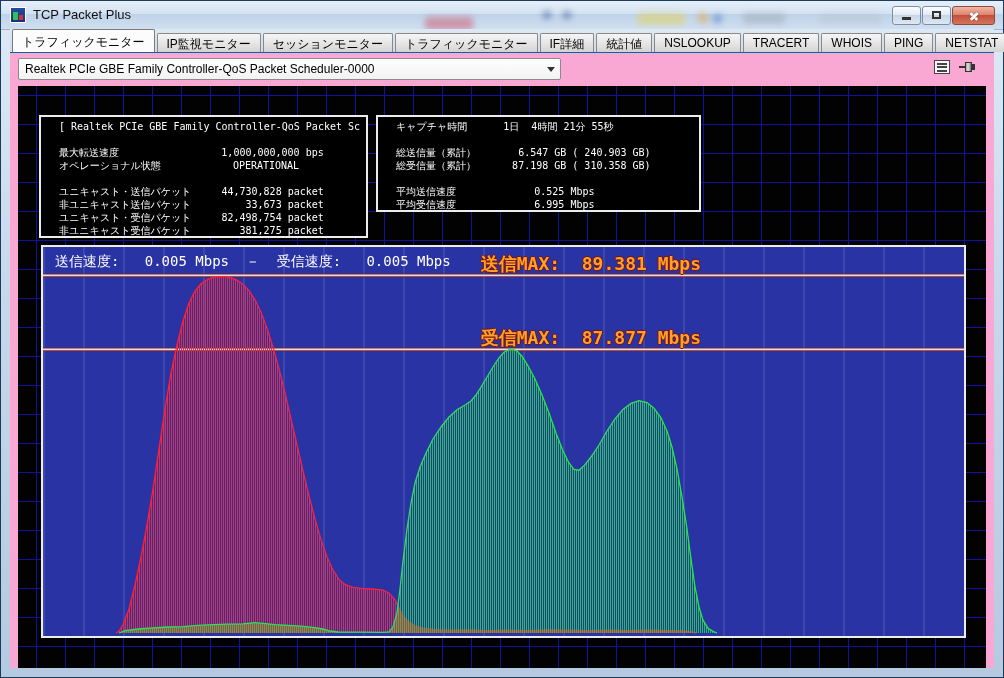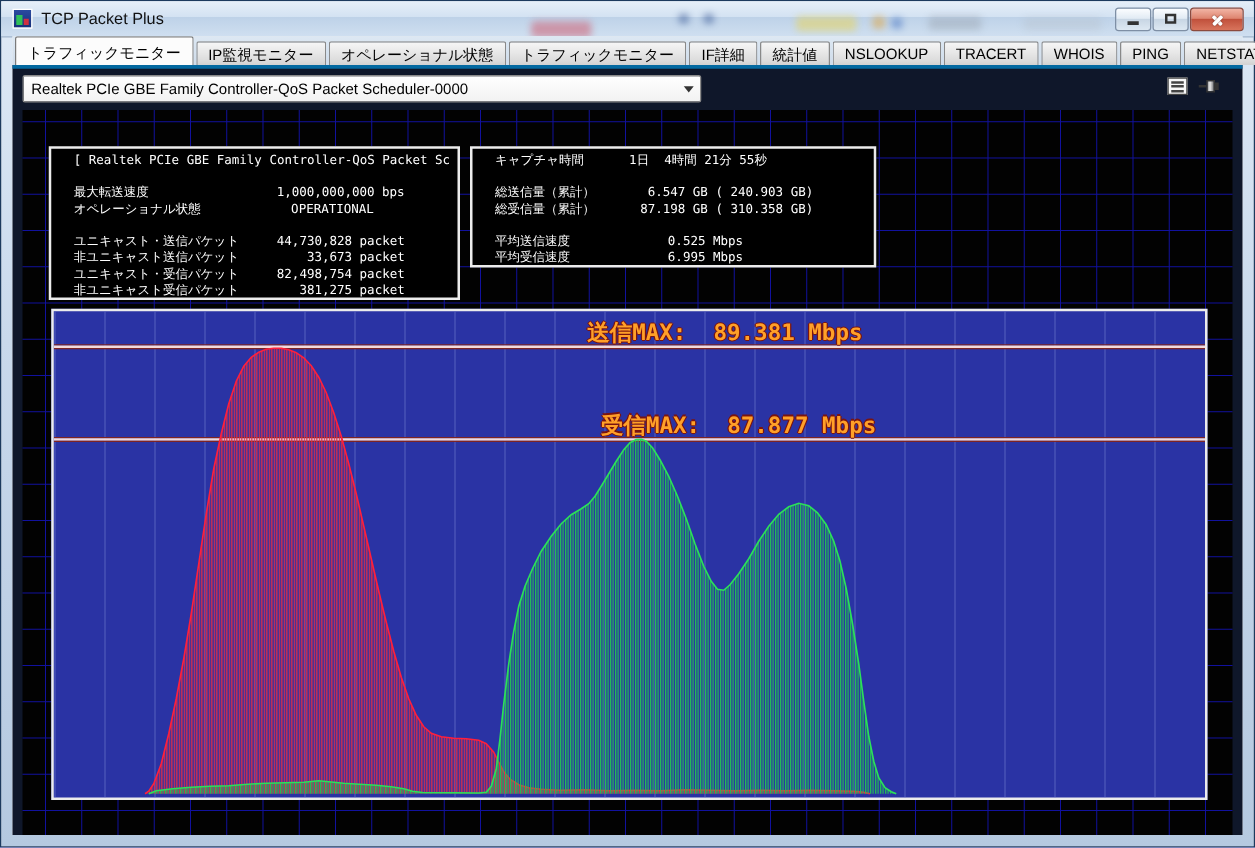--- a/index.html
+++ b/index.html
@@ -33,21 +33,21 @@
   
   #content{position:absolute;top:28px;left:9px;right:9px;bottom:9px;background:#f2f2f2;}
   #tabstrip{position:absolute;top:0;left:0;right:0;height:23px;display:flex;align-items:flex-end;
     padding-left:2px;background:linear-gradient(180deg,#dde8f3,#cfdcea);}
   .tab{border:1px solid #898989;border-bottom:none;border-radius:2px 2px 0 0;
     background:linear-gradient(180deg,#f6f6f6,#dcdcdc 80%,#d2d2d2);
     font-size:12px;color:#000;padding:2px 9px 2px 9px;height:19px;box-sizing:border-box;
     margin-right:2px;white-space:nowrap;}
   .tab.active{background:#fcfcfc;height:23px;padding-top:4px;position:relative;z-index:2;
     border-color:#7a7a7a;}
-  #tabpage{position:absolute;top:23px;left:0;right:0;bottom:0;background:#0f172a;border-top:3px solid #0369a1;}
+  #tabpage{position:absolute;top:23px;left:0;right:0;bottom:0;background:#f9a8d4;border-top:1px solid #0369a1;}
   #comborow{position:absolute;top:0;left:0;right:0;height:33px;}
   #adapter-select{position:absolute;left:8px;top:5px;width:543px;height:22px;box-sizing:border-box;
     border:1px solid #8a8a8a;border-radius:2px;background:linear-gradient(180deg,#ffffff,#f2f2f2);
     font-size:12px;color:#000;line-height:20px;padding-left:6px;}
   #combo-arrow{position:absolute;right:5px;top:8px;width:0;height:0;
     border-left:4px solid transparent;border-right:4px solid transparent;border-top:5px solid #333;}
   #rowicons{position:absolute;right:18px;top:7px;display:flex;gap:9px;align-items:center;}
   #list-icon{width:16px;height:14px;border:1px solid #444;box-sizing:border-box;background:#f8f8f8;
     display:flex;flex-direction:column;justify-content:space-evenly;padding:0 2px;}
   #list-icon i{display:block;height:2px;background:#444;}
@@ -67,21 +67,21 @@
   #info-right{left:358px;top:19px;width:325px;height:97px;}
   
   #graphbox{position:absolute;left:23px;top:159px;width:925px;height:393px;box-sizing:border-box;
     border:2px solid #ececec;background:#2a33a4;overflow:hidden;}
   #chart-svg{position:absolute;left:0;top:0;}
   #graph-header{position:absolute;left:12px;top:6px;color:#ffffff;
     font-family:"DejaVu Sans Mono","Liberation Mono",monospace;font-size:14px;white-space:pre;}
   .maxlabel{position:absolute;color:#ffa028;font-family:"DejaVu Sans Mono","Liberation Mono",monospace;
     font-size:18px;font-weight:bold;white-space:pre;
     text-shadow:1px 0 #7a1410,-1px 0 #7a1410,0 1px #7a1410,0 -1px #7a1410;}
-  #send-max-label{right:274px;top:5px;}
+  #send-max-label{right:263px;top:5px;}
   #recv-max-label{right:263px;top:79px;}
 </style>
 </head>
 <body>
 
 <div id="window">
 
   <div id="titlebar">
     <div class="blob" style="left:424px;top:16px;width:48px;height:13px;background:#cf5f72;opacity:.55;"></div>
     <div class="blob" style="left:542px;top:10px;width:8px;height:8px;background:#2a4a8a;opacity:.5;"></div>
@@ -104,21 +104,21 @@
           <span class="glyph-x1"></span>
           <span class="glyph-x2"></span>
         </div>
     </div>
   </div>
 
   <div id="content">
     <div id="tabstrip">
         <div class="tab active">トラフィックモニター</div>
         <div class="tab">IP監視モニター</div>
-        <div class="tab">オペレーショナル状態</div>
+        <div class="tab">セッションモニター</div>
         <div class="tab">トラフィックモニター</div>
         <div class="tab">IF詳細</div>
         <div class="tab">統計値</div>
         <div class="tab">NSLOOKUP</div>
         <div class="tab">TRACERT</div>
         <div class="tab">WHOIS</div>
         <div class="tab">PING</div>
         <div class="tab">NETSTAT</div>
       </div>
 
@@ -199,20 +199,21 @@
               <line x1="0" y1="28.476" x2="921" y2="28.476" stroke="#f2dada" stroke-width="2"></line>
               <line x1="0" y1="29.976" x2="921" y2="29.976" stroke="#7d2424" stroke-width="1"></line>
               <line x1="0" y1="101.03199999999998" x2="921" y2="101.03199999999998" stroke="#7d2424" stroke-width="1"></line>
               <line x1="0" y1="102.53199999999998" x2="921" y2="102.53199999999998" stroke="#f2dada" stroke-width="2"></line>
               <line x1="0" y1="104.03199999999998" x2="921" y2="104.03199999999998" stroke="#7d2424" stroke-width="1"></line>
               <path d="M73.0,386.0 L76.0,384.0 L80.0,378.0 L86.0,362.0 L92.0,338.0 L98.0,310.0 L104.0,278.0 L110.0,242.0 L116.0,202.0 L122.0,162.0 L128.0,126.0 L134.0,98.0 L140.0,74.0 L146.0,56.0 L152.0,44.0 L158.0,36.8 L164.0,32.8 L170.0,30.4 L176.0,29.6 L182.0,29.6 L188.0,30.8 L194.0,33.2 L200.0,37.2 L206.0,43.6 L212.0,52.8 L218.0,65.2 L224.0,81.2 L230.0,100.0 L236.0,122.0 L242.0,146.0 L248.0,172.0 L254.0,198.0 L260.0,224.0 L266.0,248.8 L272.0,272.0 L278.0,292.8 L284.0,310.0 L290.0,323.2 L296.0,332.4 L302.0,337.6 L310.0,340.4 L320.0,341.6 L330.0,342.0 L340.0,343.2 L346.0,346.0 L352.0,352.8 L356.0,360.8 L360.0,368.4 L365.0,374.4 L372.0,378.8 L380.0,381.2 L390.0,382.4 L405.0,383.2 L425.0,382.8 L445.0,383.6 L465.0,383.2 L485.0,383.6 L505.0,382.8 L525.0,383.2 L545.0,383.6 L565.0,383.2 L585.0,383.6 L605.0,383.2 L625.0,383.6 L640.0,384.0 L648.0,384.8 L653.0,386.0 L653,386 L73,386 Z" fill="url(#stripe0)" stroke="none"></path>
               <path d="M73.0,386.0 L76.0,384.0 L80.0,378.0 L86.0,362.0 L92.0,338.0 L98.0,310.0 L104.0,278.0 L110.0,242.0 L116.0,202.0 L122.0,162.0 L128.0,126.0 L134.0,98.0 L140.0,74.0 L146.0,56.0 L152.0,44.0 L158.0,36.8 L164.0,32.8 L170.0,30.4 L176.0,29.6 L182.0,29.6 L188.0,30.8 L194.0,33.2 L200.0,37.2 L206.0,43.6 L212.0,52.8 L218.0,65.2 L224.0,81.2 L230.0,100.0 L236.0,122.0 L242.0,146.0 L248.0,172.0 L254.0,198.0 L260.0,224.0 L266.0,248.8 L272.0,272.0 L278.0,292.8 L284.0,310.0 L290.0,323.2 L296.0,332.4 L302.0,337.6 L310.0,340.4 L320.0,341.6 L330.0,342.0 L340.0,343.2 L346.0,346.0 L352.0,352.8 L356.0,360.8 L360.0,368.4 L365.0,374.4 L372.0,378.8 L380.0,381.2 L390.0,382.4 L405.0,383.2 L425.0,382.8 L445.0,383.6 L465.0,383.2 L485.0,383.6 L505.0,382.8 L525.0,383.2 L545.0,383.6 L565.0,383.2 L585.0,383.6 L605.0,383.2 L625.0,383.6 L640.0,384.0 L648.0,384.8 L653.0,386.0" fill="none" stroke="#ff1f3c" stroke-width="1.3"></path>
               <path d="M76.0,386.0 L82.0,383.6 L95.0,382.0 L110.0,380.8 L125.0,380.0 L140.0,379.6 L155.0,378.4 L170.0,377.6 L185.0,377.2 L200.0,376.8 L212.0,375.6 L220.0,376.4 L232.0,377.6 L245.0,378.4 L258.0,379.2 L270.0,380.4 L280.0,382.0 L287.0,384.0 L295.0,385.0 L320.0,385.2 L340.0,385.4 L346.0,384.8 L350.0,380.0 L354.0,366.0 L357.0,342.0 L360.0,314.0 L364.0,282.0 L368.0,256.0 L372.0,236.0 L377.0,220.0 L383.0,206.0 L390.0,192.0 L398.0,180.0 L406.0,170.0 L414.0,162.8 L422.0,158.0 L428.0,154.0 L433.0,148.0 L438.0,140.0 L444.0,130.0 L450.0,120.0 L456.0,110.8 L461.0,105.2 L466.0,102.6 L470.0,102.5 L474.0,104.0 L479.0,109.2 L485.0,118.8 L492.0,132.0 L499.0,148.0 L506.0,166.0 L513.0,186.0 L520.0,204.0 L526.0,216.0 L531.0,222.4 L536.0,223.2 L541.0,218.8 L548.0,210.0 L556.0,198.0 L564.0,184.0 L572.0,172.0 L580.0,162.4 L588.0,156.4 L596.0,153.6 L604.0,155.6 L611.0,161.2 L618.0,170.8 L624.0,184.0 L629.0,200.0 L634.0,222.0 L639.0,250.0 L644.0,282.0 L648.0,312.0 L652.0,340.0 L656.0,360.0 L660.0,373.2 L665.0,381.2 L670.0,384.4 L674.0,386.0 L674,386 L76,386 Z" fill="url(#stripe1)" stroke="none"></path>
               <path d="M76.0,386.0 L82.0,383.6 L95.0,382.0 L110.0,380.8 L125.0,380.0 L140.0,379.6 L155.0,378.4 L170.0,377.6 L185.0,377.2 L200.0,376.8 L212.0,375.6 L220.0,376.4 L232.0,377.6 L245.0,378.4 L258.0,379.2 L270.0,380.4 L280.0,382.0 L287.0,384.0 L295.0,385.0 L320.0,385.2 L340.0,385.4 L346.0,384.8 L350.0,380.0 L354.0,366.0 L357.0,342.0 L360.0,314.0 L364.0,282.0 L368.0,256.0 L372.0,236.0 L377.0,220.0 L383.0,206.0 L390.0,192.0 L398.0,180.0 L406.0,170.0 L414.0,162.8 L422.0,158.0 L428.0,154.0 L433.0,148.0 L438.0,140.0 L444.0,130.0 L450.0,120.0 L456.0,110.8 L461.0,105.2 L466.0,102.6 L470.0,102.5 L474.0,104.0 L479.0,109.2 L485.0,118.8 L492.0,132.0 L499.0,148.0 L506.0,166.0 L513.0,186.0 L520.0,204.0 L526.0,216.0 L531.0,222.4 L536.0,223.2 L541.0,218.8 L548.0,210.0 L556.0,198.0 L564.0,184.0 L572.0,172.0 L580.0,162.4 L588.0,156.4 L596.0,153.6 L604.0,155.6 L611.0,161.2 L618.0,170.8 L624.0,184.0 L629.0,200.0 L634.0,222.0 L639.0,250.0 L644.0,282.0 L648.0,312.0 L652.0,340.0 L656.0,360.0 L660.0,373.2 L665.0,381.2 L670.0,384.4 L674.0,386.0" fill="none" stroke="#2ce05a" stroke-width="1.3"></path>
             </svg>
+          <div id="graph-header">送信速度:   0.005 Mbps  －  受信速度:   0.005 Mbps</div>
           <div class="maxlabel" id="send-max-label">送信MAX:  89.381 Mbps</div>
           <div class="maxlabel" id="recv-max-label">受信MAX:  87.877 Mbps</div>
         </div>
       </div>
     </div>
   </div>
 
 </div>
 
 </body></html>

